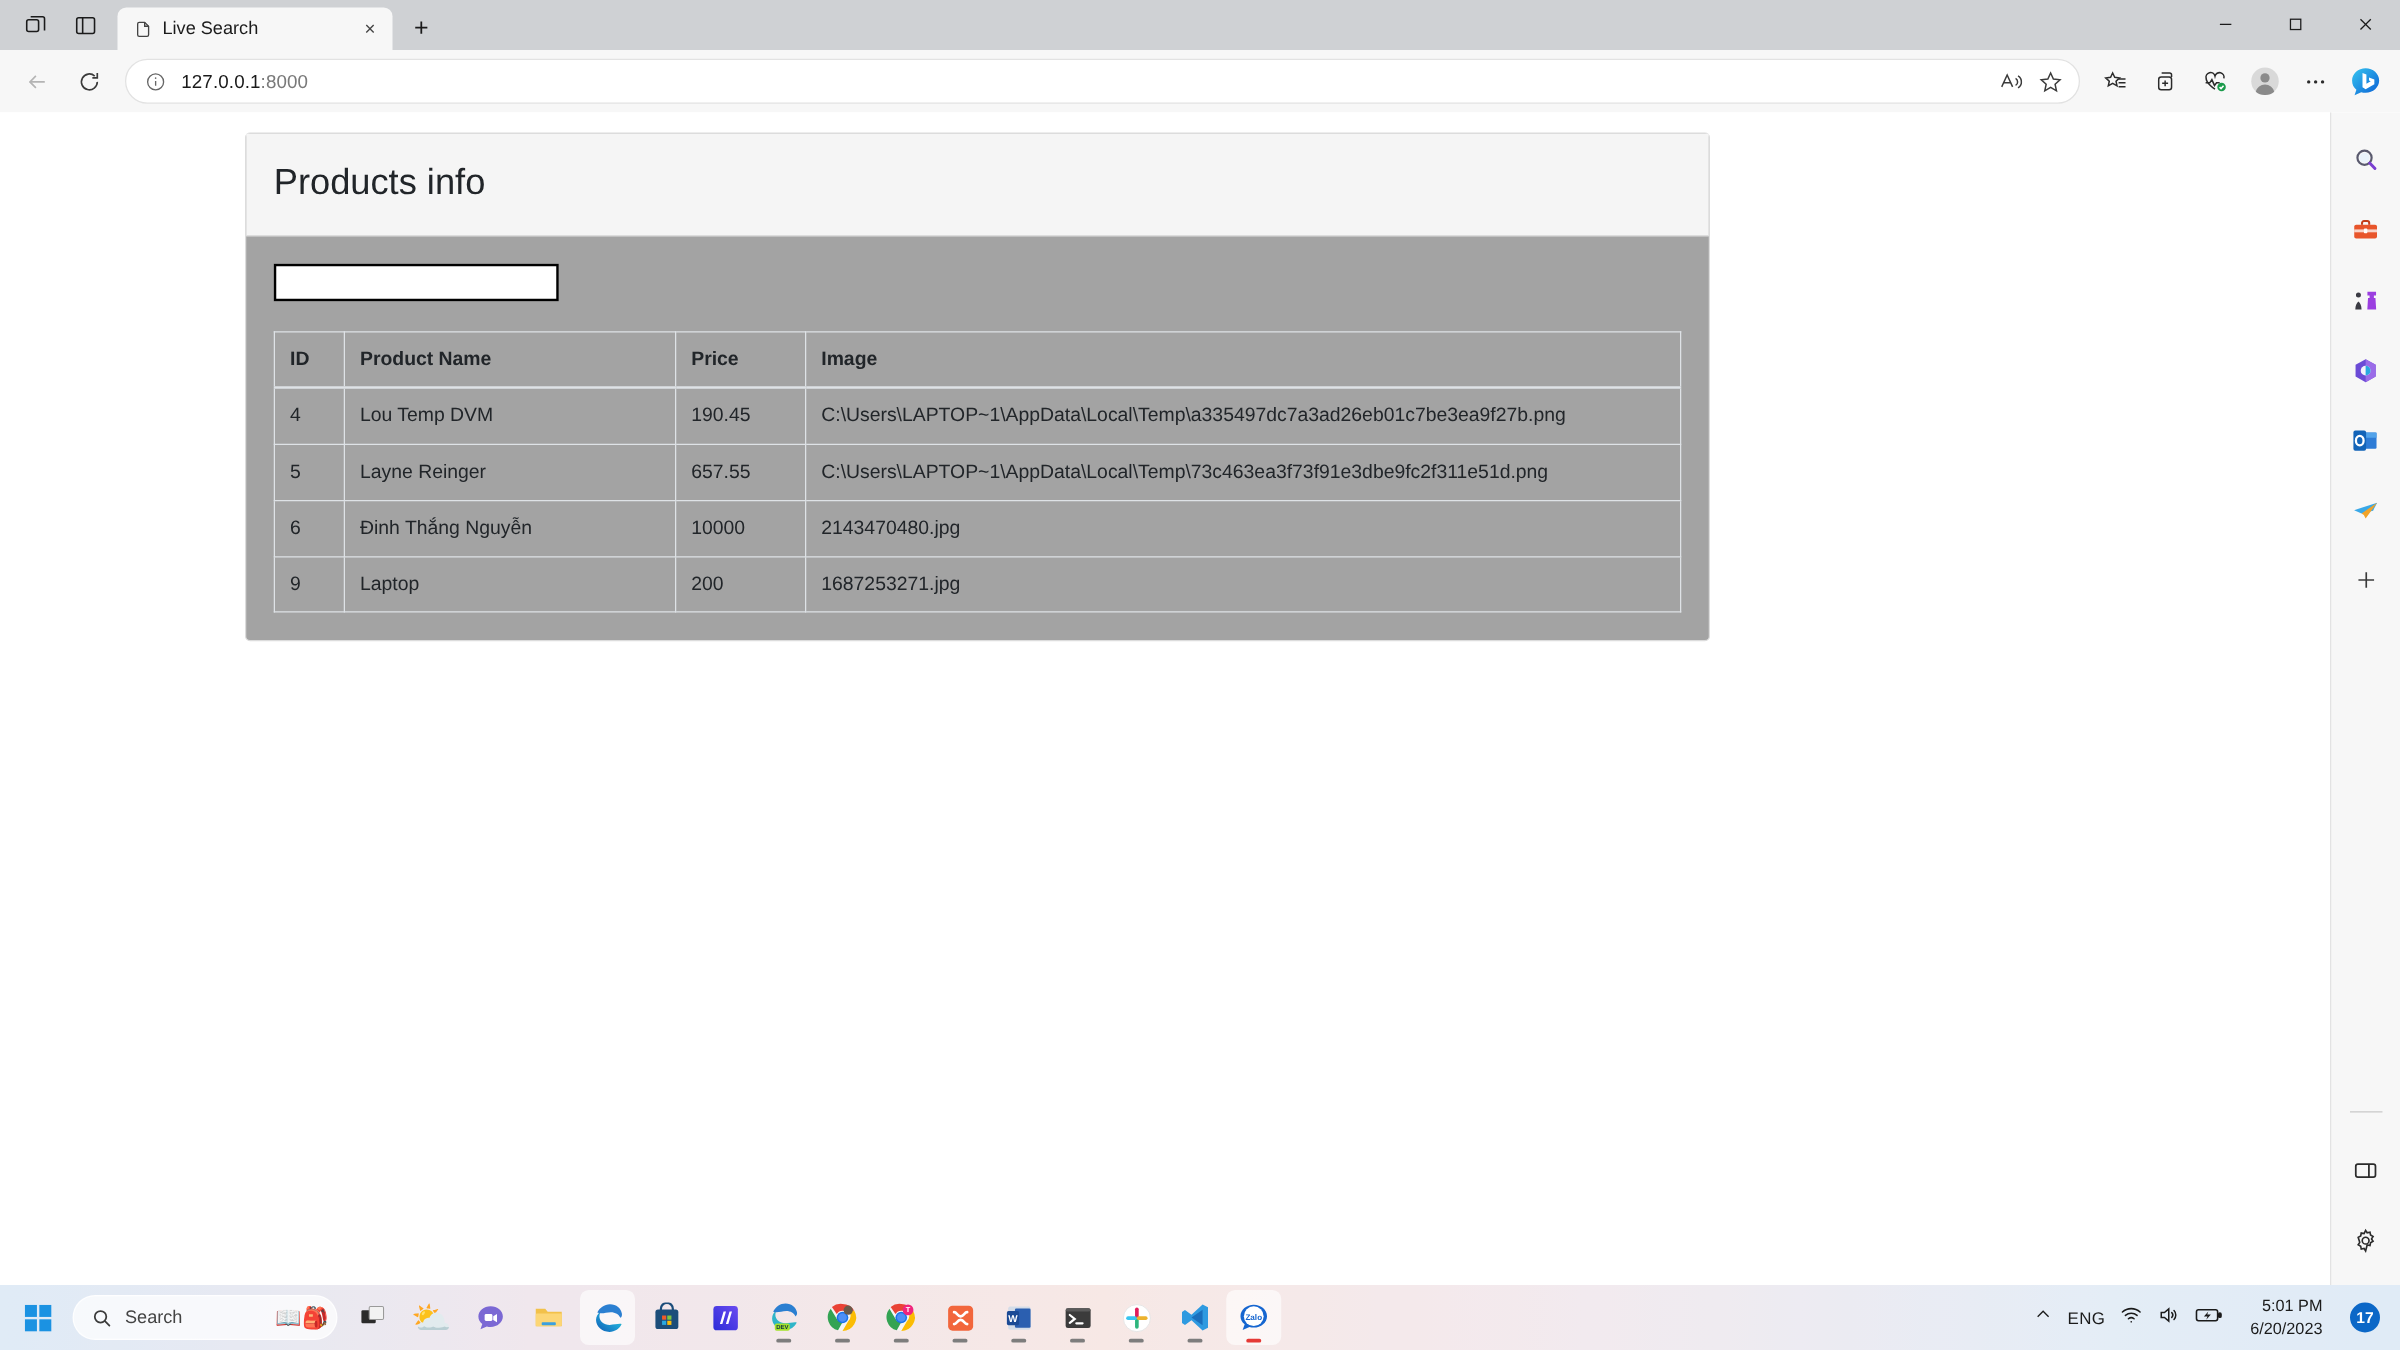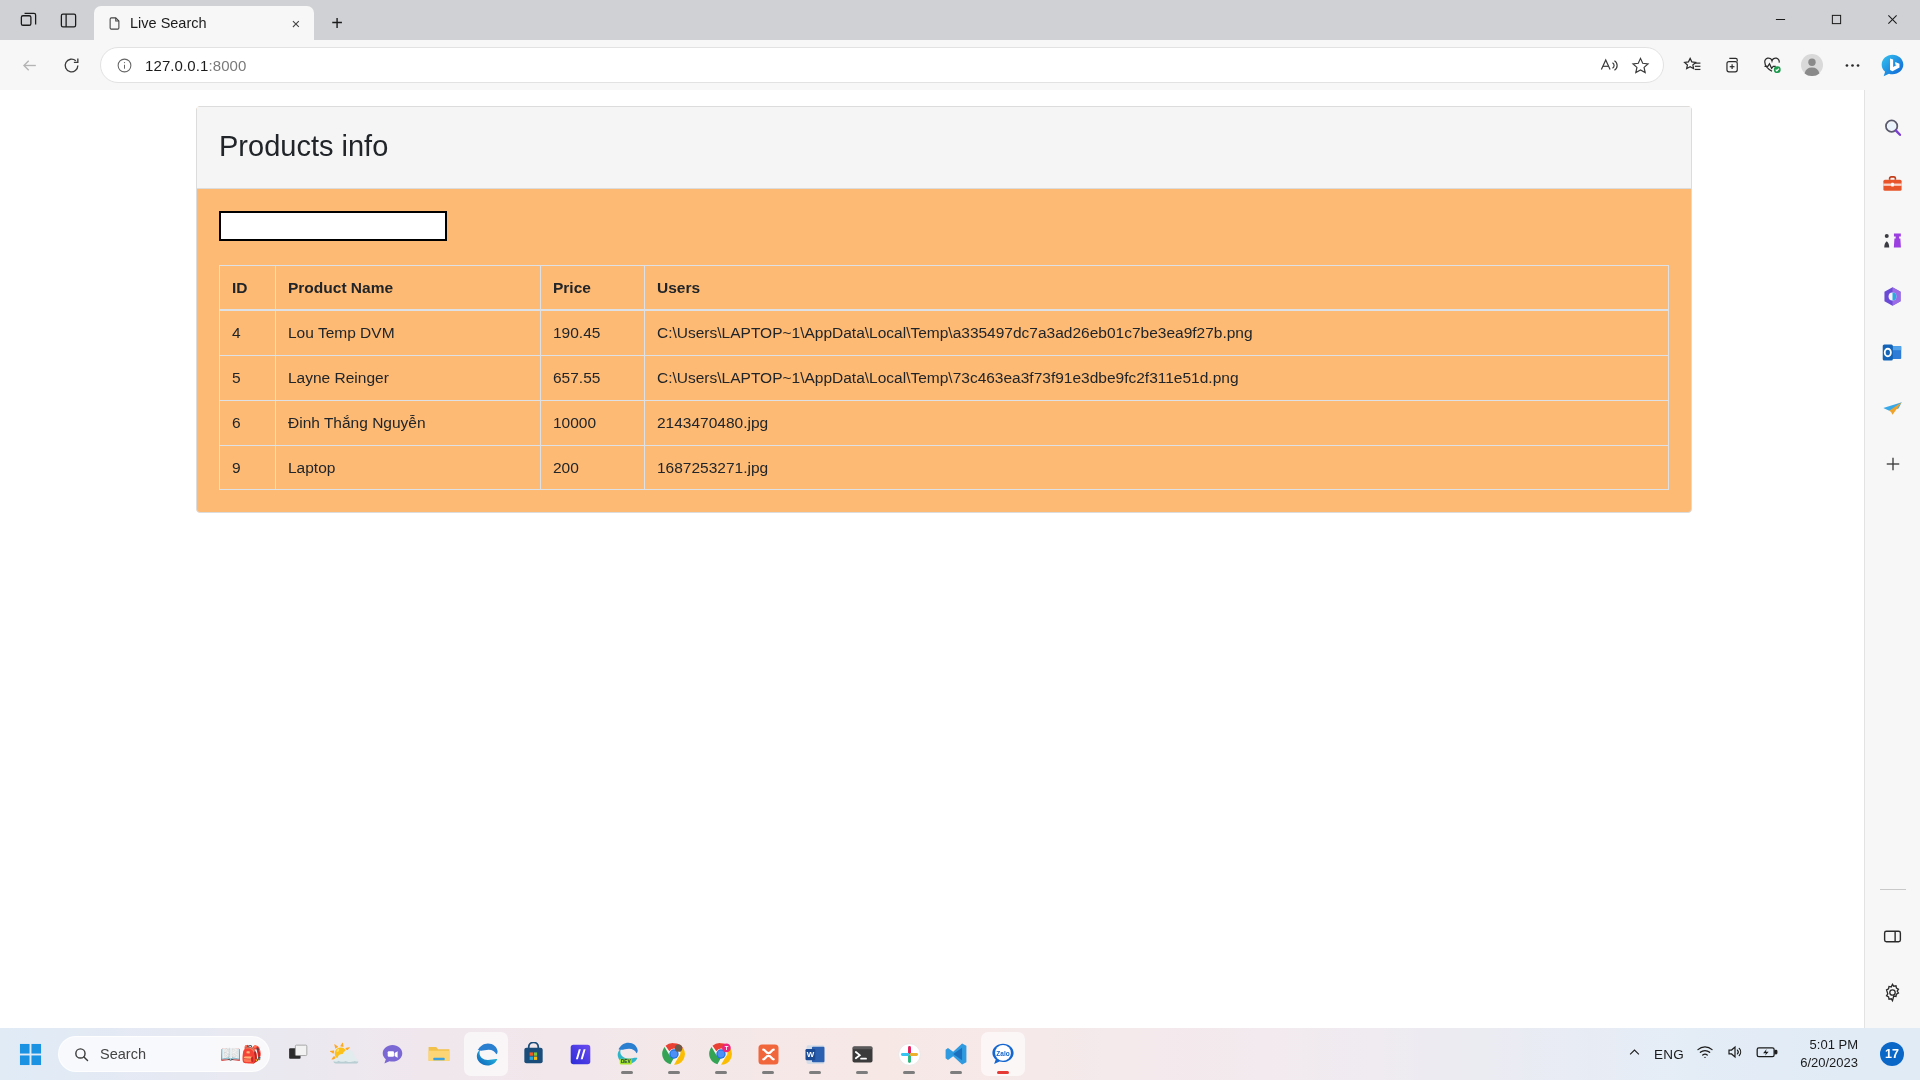--- a/index.html
+++ b/index.html
@@ -49,22 +49,22 @@
   .urltext .port { color:#7a7a7a; }
   .omniright { margin-left:auto; display:flex; align-items:center; gap:2px; }
   .omniicon { width:30px; height:30px; border-radius:15px; display:flex; align-items:center; justify-content:center; color:#3b3b3b; }
   .toolicon { width:36px; height:36px; border-radius:6px; display:flex; align-items:center; justify-content:center; color:#2b2b2b; }
 
   
   .pagewrap { flex:1; display:flex; background:#ffffff; min-height:0; }
   .viewport { flex:1; overflow:hidden; position:relative; background:#fff; }
 
   .card {
-    position:absolute; left:196px; top:16px; width:1496px;
-    border:1px solid #dcdcdc; border-radius:4px; background:#fdba74;
+    position:absolute; left:196px; top:16px; width:1172px;
+    border:1px solid #dcdcdc; border-radius:4px; background:#a3a3a3;
   }
   .card-header {
     background:#f5f5f5; border-bottom:1px solid #dcdcdc; padding:22px 22px 24px 22px;
   }
   .card-title { font-size:29px; font-weight:400; color:#212529; line-height:1.2; }
   .card-body { padding:22px; }
   .searchbox {
     width:228px; height:30px; border:2px solid #000; background:#fff;
     font-size:14px; padding:2px 6px; color:#000; display:block; margin-bottom:24px;
     font-family:"Liberation Sans", sans-serif;
@@ -276,21 +276,21 @@
           <div class="card-title">Products info</div>
         </div>
         <div class="card-body">
           <input class="searchbox" type="text" value="" placeholder="" style="">
           <table class="products">
             <thead>
               <tr>
                 <th class="col-id">ID</th>
                 <th class="col-name">Product Name</th>
                 <th class="col-price">Price</th>
-                <th class="col-image">Users</th>
+                <th class="col-image">Image</th>
               </tr>
             </thead>
             <tbody>
               <tr>
                 <td>4</td>
                 <td>Lou Temp DVM</td>
                 <td>190.45</td>
                 <td>C:\Users\LAPTOP~1\AppData\Local\Temp\a335497dc7a3ad26eb01c7be3ea9f27b.png</td>
               </tr>
               <tr>

